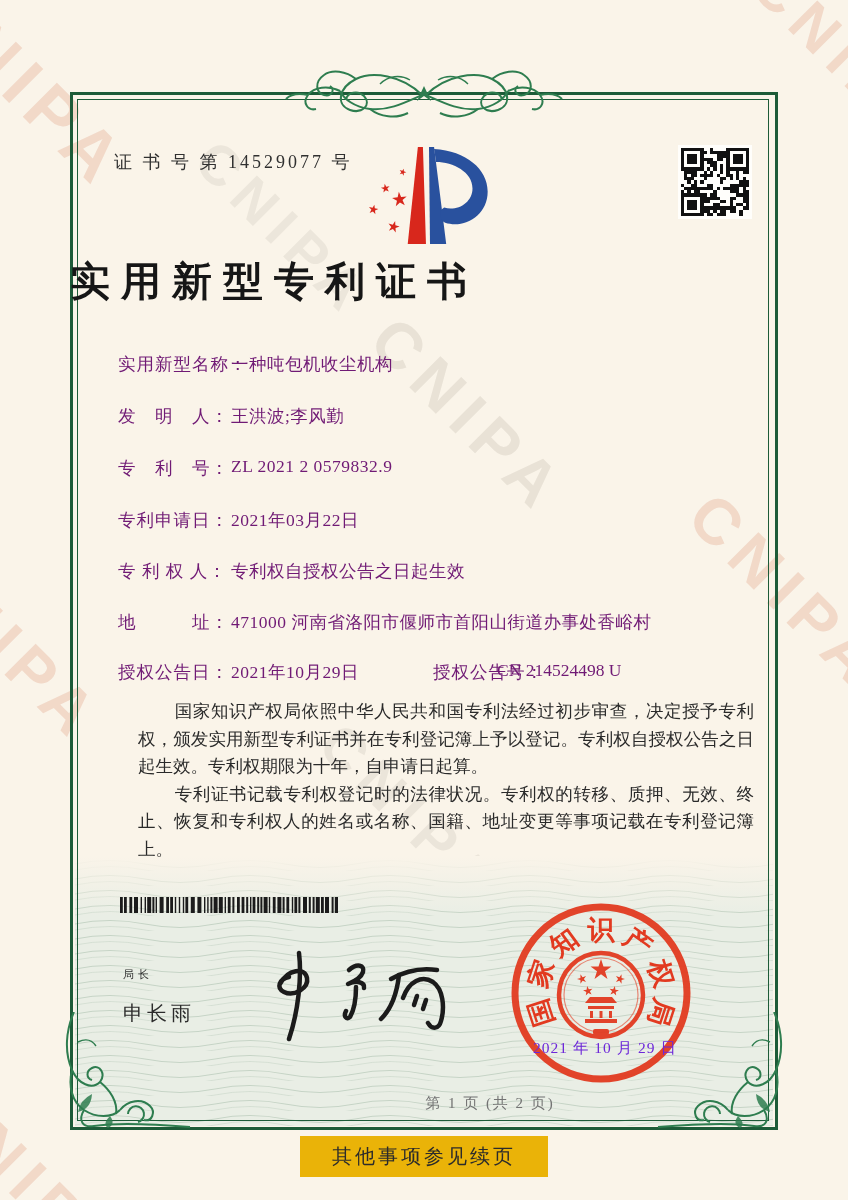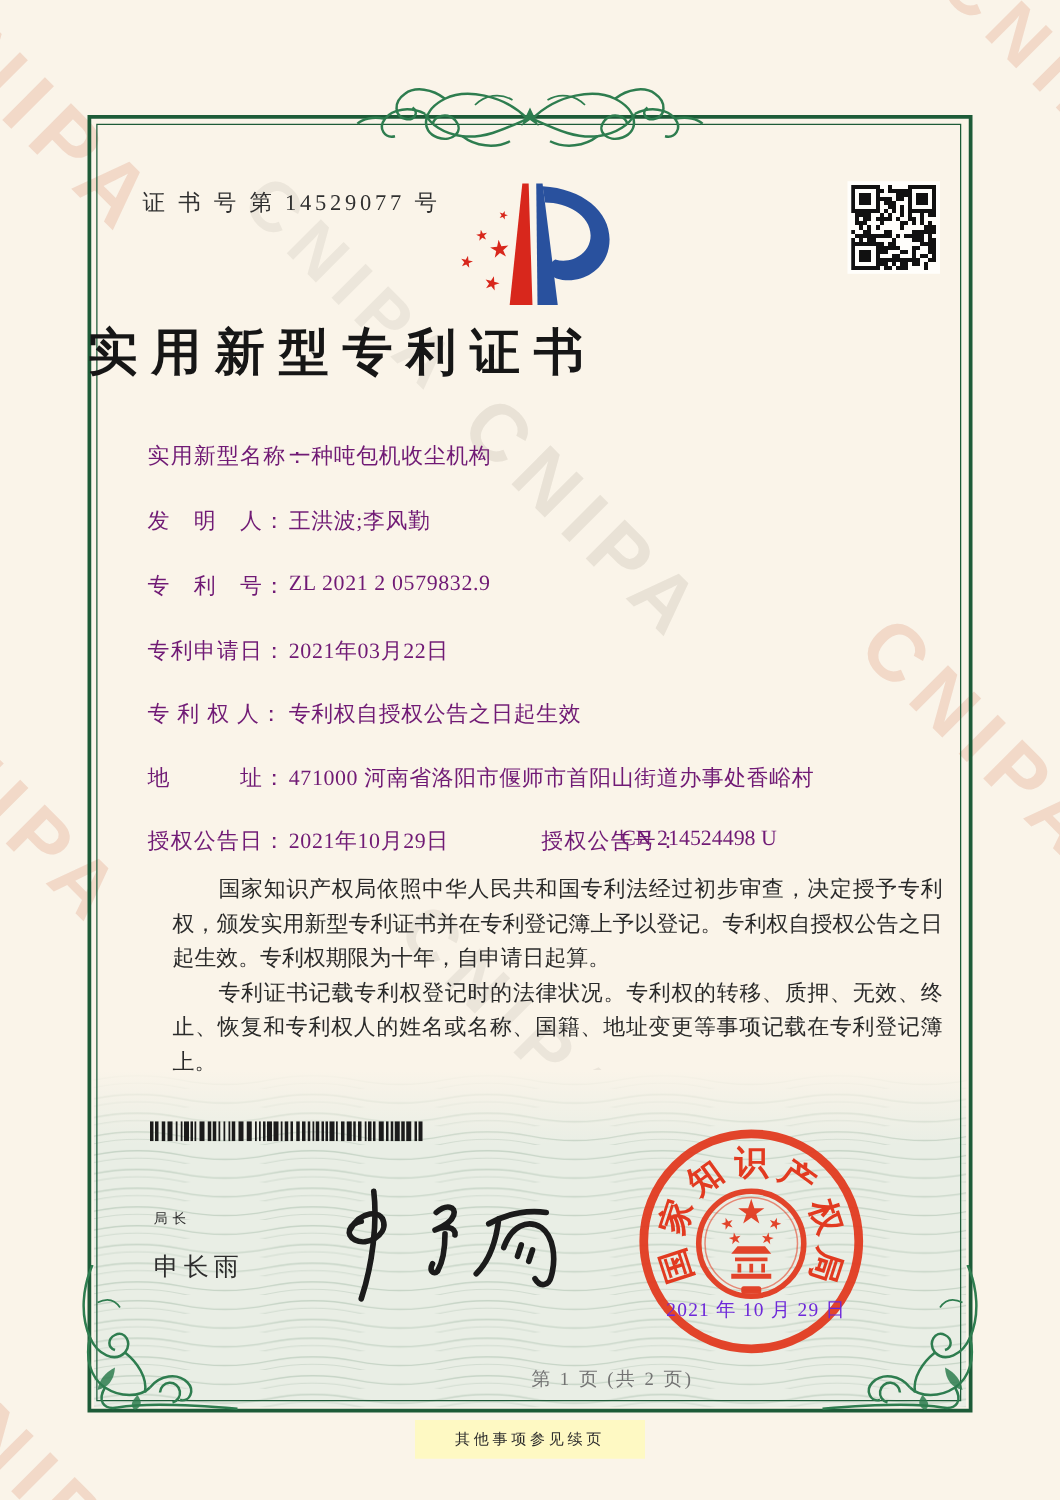--- a/index.html
+++ b/index.html
@@ -57,21 +57,21 @@
   .signature{position:absolute;left:252px;top:940px;width:200px;height:110px;z-index:4;}
 
   .seal{position:absolute;left:506px;top:898px;width:190px;height:190px;z-index:4;}
   .seal svg{width:100%;height:100%;}
   .seal-date{position:absolute;left:533px;top:1038px;font-size:15.5px;letter-spacing:1px;
       color:#6d28d9;z-index:5;white-space:nowrap;}
 
   .page-number{position:absolute;left:70px;top:1094px;width:840px;text-align:center;
       font-size:15px;letter-spacing:2px;color:#737373;z-index:4;}
   .continuation{position:absolute;left:50%;transform:translateX(-50%);top:1136px;
-      background:#fef9c3;padding:7px 32px;font-size:12px;letter-spacing:3px;color:#2b2b2b;z-index:4;}
+      background:#eab308;padding:7px 32px;font-size:20px;letter-spacing:3px;color:#2b2b2b;z-index:4;}
 </style>
 </head>
 <body>
 
 <div class="page">
 
   <span class="wm wm-pink" style="left:-70px;top:-50px;font-size:70px;">CNIPA</span>
   <span class="wm wm-pink" style="left:762px;top:-60px;font-size:60px;">CNIPA</span>
   <span class="wm wm-gray" style="left:205px;top:118px;font-size:56px;color:rgba(164,154,140,0.15);">CNIPA</span>
   <span class="wm wm-gray" style="left:382px;top:292px;font-size:64px;">CNIPA</span>

